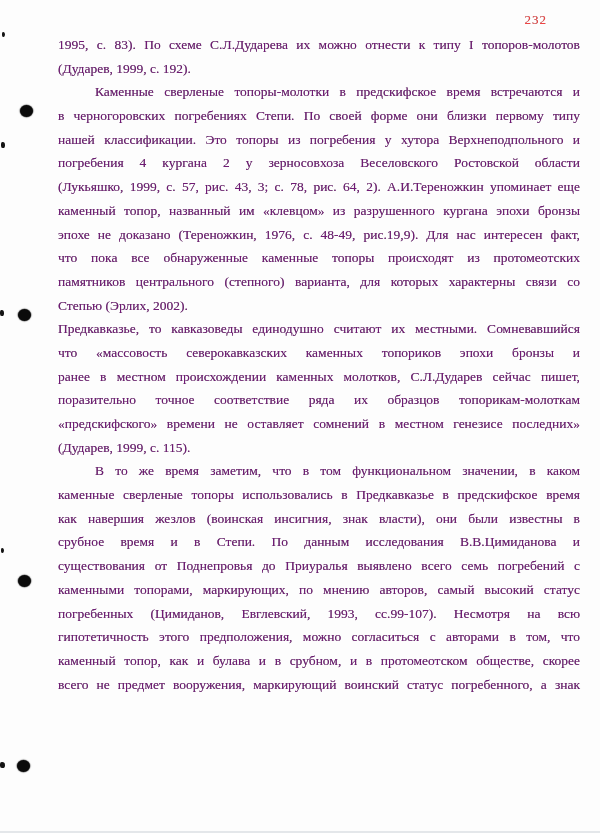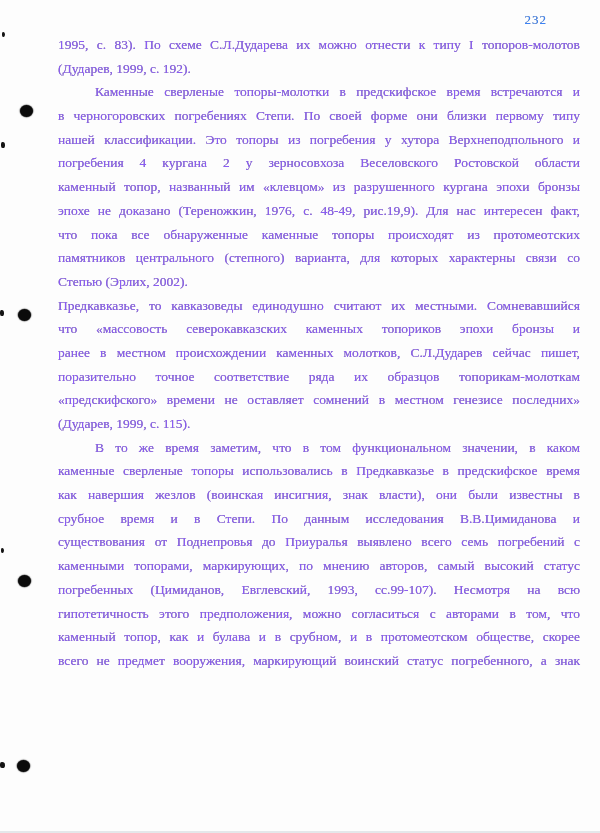--- a/index.html
+++ b/index.html
@@ -17,36 +17,36 @@
     color: #1f1f1f;
   }
   .page-number {
     position: absolute;
     top: 12px;
     left: 0;
     width: 547px;
     text-align: right;
     font-size: 13px;
     letter-spacing: 1px;
-    color: #3b82f6;
+    color: #ef4444;
     text-shadow: 0 0 0.6px rgba(40,40,40,0.5);
   }
   .text-block {
     position: absolute;
     top: 33px;
     left: 58px;
     width: 522px;
   }
   .line {
     height: 23.7px;
     line-height: 23.7px;
     font-size: 13.5px;
     white-space: normal;
     overflow: visible;
-    color: #8b5cf6;
+    color: #701a75;
     text-shadow: 0 0 0.6px rgba(30,30,30,0.55);
   }
   .line.justify {
     text-align: justify;
     text-align-last: justify;
   }
   .line.indent {
     padding-left: 37px;
   }
   .blot {
@@ -76,20 +76,21 @@
 
   <div class="page-number">232</div>
 
   <div class="text-block">
       <div class="line justify">1995, с. 83). По схеме С.Л.Дударева их можно отнести к типу I топоров-молотов</div>
       <div class="line">(Дударев, 1999, с. 192).</div>
       <div class="line indent justify">Каменные сверленые топоры-молотки в предскифское время встречаются и</div>
       <div class="line justify">в черногоровских погребениях Степи. По своей форме они близки первому типу</div>
       <div class="line justify">нашей классификации. Это топоры из погребения у хутора Верхнеподпольного и</div>
       <div class="line justify">погребения 4 кургана 2 у зерносовхоза Веселовского Ростовской области</div>
+      <div class="line justify">(Лукьяшко, 1999, с. 57, рис. 43, 3; с. 78, рис. 64, 2). А.И.Тереножкин упоминает еще</div>
       <div class="line justify">каменный топор, названный им «клевцом» из разрушенного кургана эпохи бронзы</div>
       <div class="line justify">эпохе не доказано (Тереножкин, 1976, с. 48-49, рис.19,9). Для нас интересен факт,</div>
       <div class="line justify">что пока все обнаруженные каменные топоры происходят из протомеотских</div>
       <div class="line justify">памятников центрального (степного) варианта, для которых характерны связи со</div>
       <div class="line">Степью (Эрлих, 2002).</div>
       <div class="line justify">Предкавказье, то кавказоведы единодушно считают их местными. Сомневавшийся</div>
       <div class="line justify">что «массовость северокавказских каменных топориков эпохи бронзы и</div>
       <div class="line justify">ранее в местном происхождении каменных молотков, С.Л.Дударев сейчас пишет,</div>
       <div class="line justify">поразительно точное соответствие ряда их образцов топорикам-молоткам</div>
       <div class="line justify">«предскифского» времени не оставляет сомнений в местном генезисе последних»</div>

